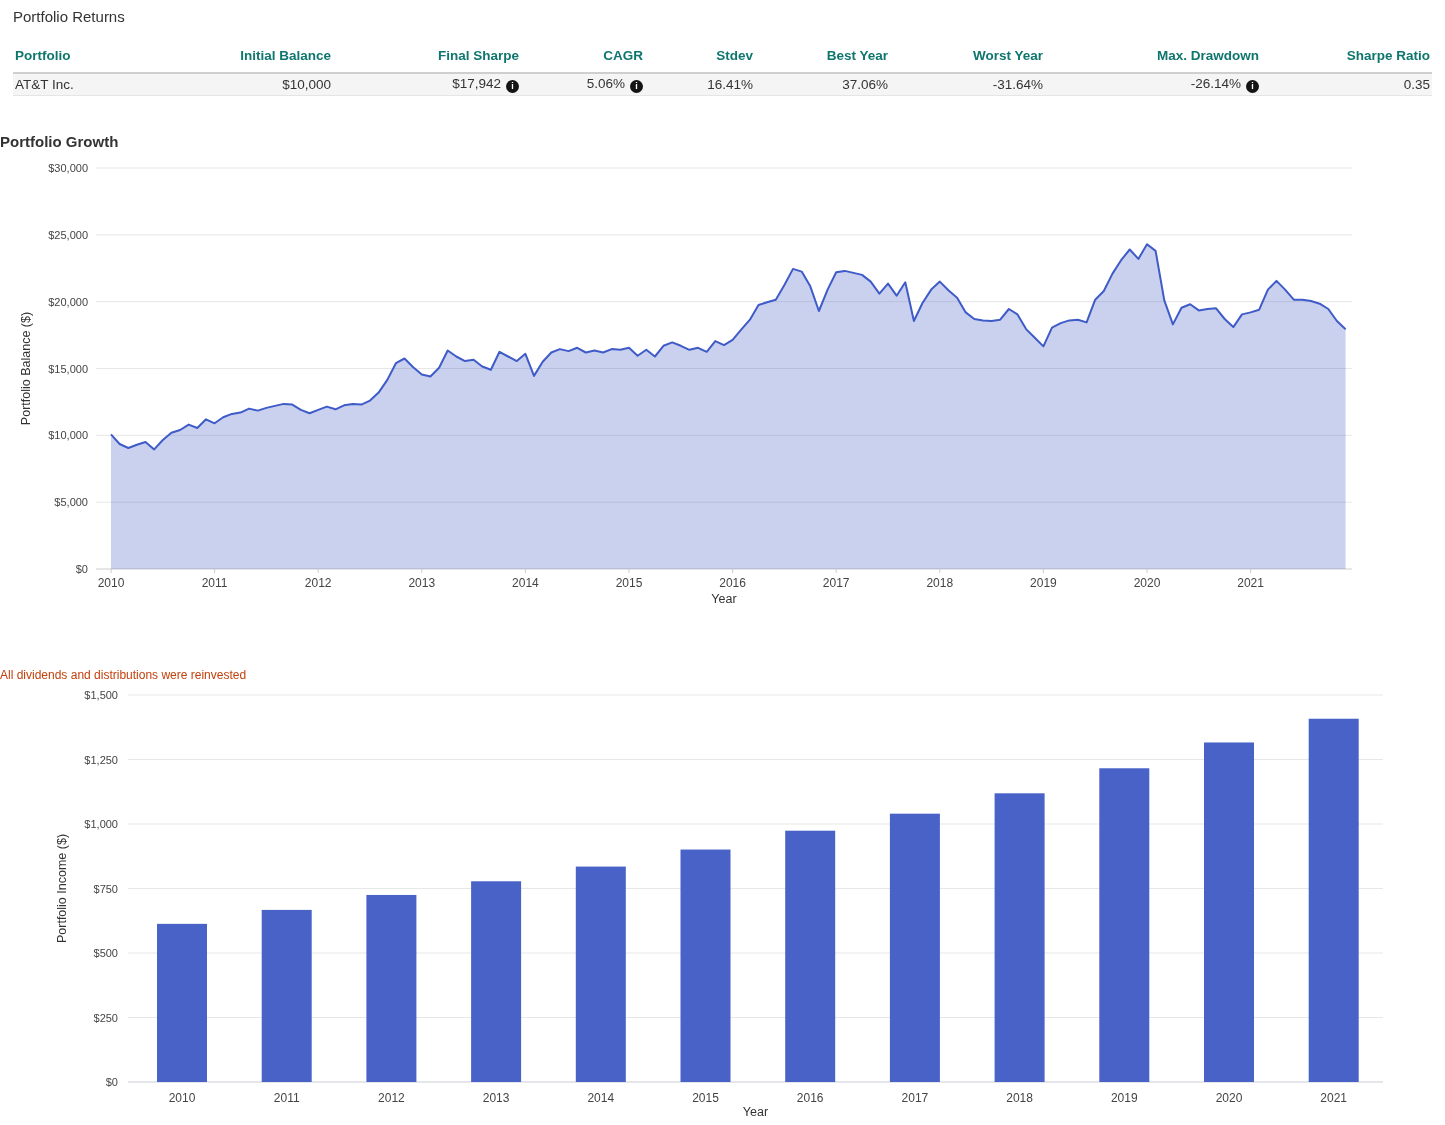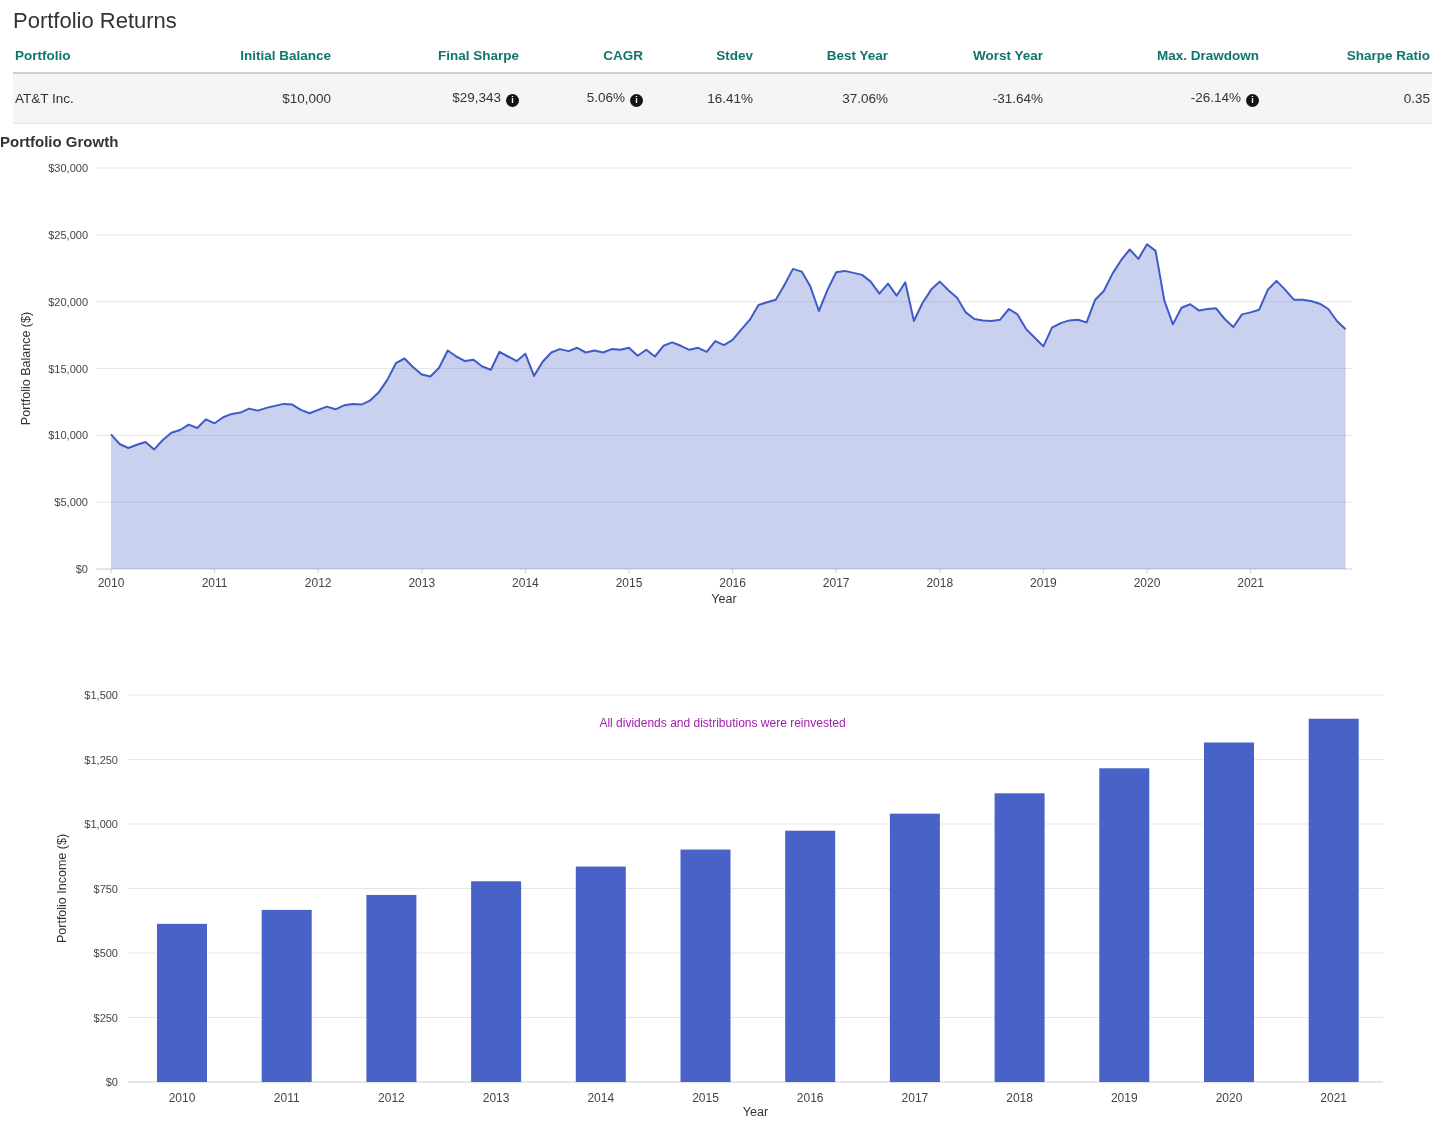--- a/index.html
+++ b/index.html
@@ -1,30 +1,30 @@
 <!DOCTYPE html>
 <html><head>
 <meta charset="utf-8">
 <style>
   html,body{margin:0;padding:0;background:#fff;}
   .page{position:relative;width:1445px;height:1125px;background:#fff;
         font-family:"Liberation Sans",sans-serif;color:#333;overflow:hidden;}
-  .page-title{position:absolute;left:13px;top:8px;font-size:22px;font-weight:400;color:#333;}
+  .page-title{position:absolute;left:13px;top:8px;font-size:15px;font-weight:400;color:#333;}
   table.returns{position:absolute;left:13px;top:42px;width:1419px;border-collapse:collapse;table-layout:fixed;}
   table.returns th{font-size:13.5px;font-weight:bold;color:#0f766e;text-align:right;
         padding:6px 2px 9px 2px;border-bottom:2px solid #cfcfcf;white-space:nowrap;}
   table.returns th:first-child{text-align:left;}
   table.returns td{font-size:13.5px;color:#333;text-align:right;background:#f5f5f6;
-        padding:16px 2px;border-bottom:1px solid #e5e5e5;white-space:nowrap;}
+        padding:2px 2px;border-bottom:1px solid #e5e5e5;white-space:nowrap;}
   table.returns td:first-child{text-align:left;}
   .info-icon{display:inline-block;width:13px;height:13px;border-radius:50%;background:#141414;
         color:#fff;font-size:9px;font-weight:bold;line-height:13px;text-align:center;
         vertical-align:-1px;margin-left:5px;cursor:pointer;}
   .chart-title{position:absolute;font-size:15px;font-weight:bold;color:#333;}
-  .chart-subtitle{position:absolute;font-size:12px;font-weight:400;color:#a21caf;text-align:center;width:100%;margin-top:48px;}
+  .chart-subtitle{position:absolute;font-size:12px;font-weight:400;color:#c2410c;text-align:left;width:100%;}
   svg{position:absolute;left:0;}
   svg text{font-family:"Liberation Sans",sans-serif;}
 </style>
 </head>
 <body>
 
 <div class="page">
 
   <div class="page-title">Portfolio Returns</div>
 
@@ -50,21 +50,21 @@
         <th>Best Year</th>
         <th>Worst Year</th>
         <th>Max. Drawdown</th>
         <th>Sharpe Ratio</th>
       </tr>
     </thead>
     <tbody>
       <tr>
         <td><span>AT&amp;T Inc.</span></td>
         <td><span>$10,000</span></td>
-        <td><span>$29,343</span><span class="info-icon">i</span></td>
+        <td><span>$17,942</span><span class="info-icon">i</span></td>
         <td><span>5.06%</span><span class="info-icon">i</span></td>
         <td><span>16.41%</span></td>
         <td><span>37.06%</span></td>
         <td><span>-31.64%</span></td>
         <td><span>-26.14%</span><span class="info-icon">i</span></td>
         <td><span>0.35</span></td>
       </tr>
     </tbody>
   </table>
 

